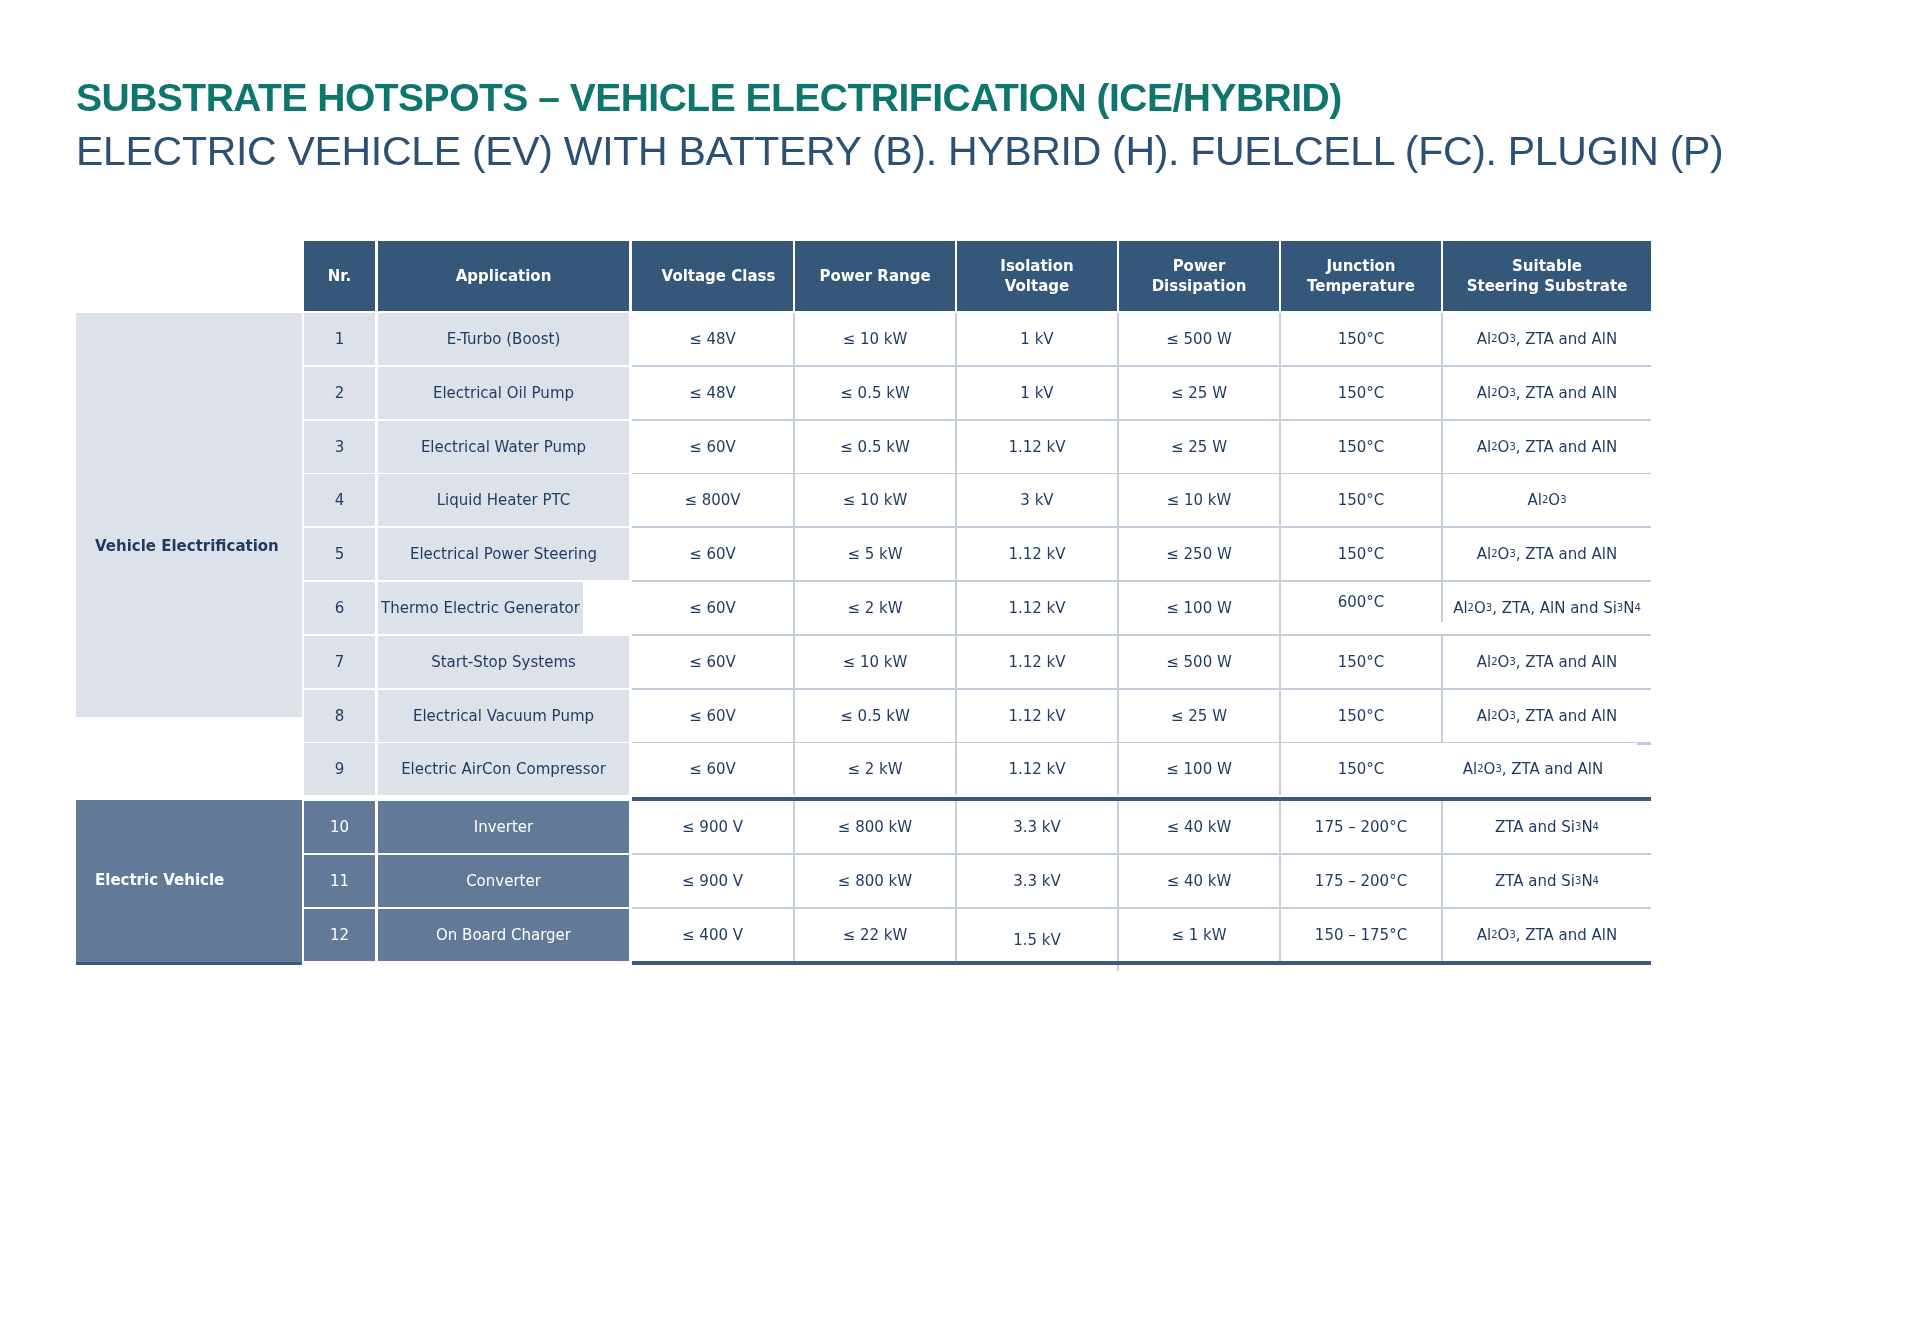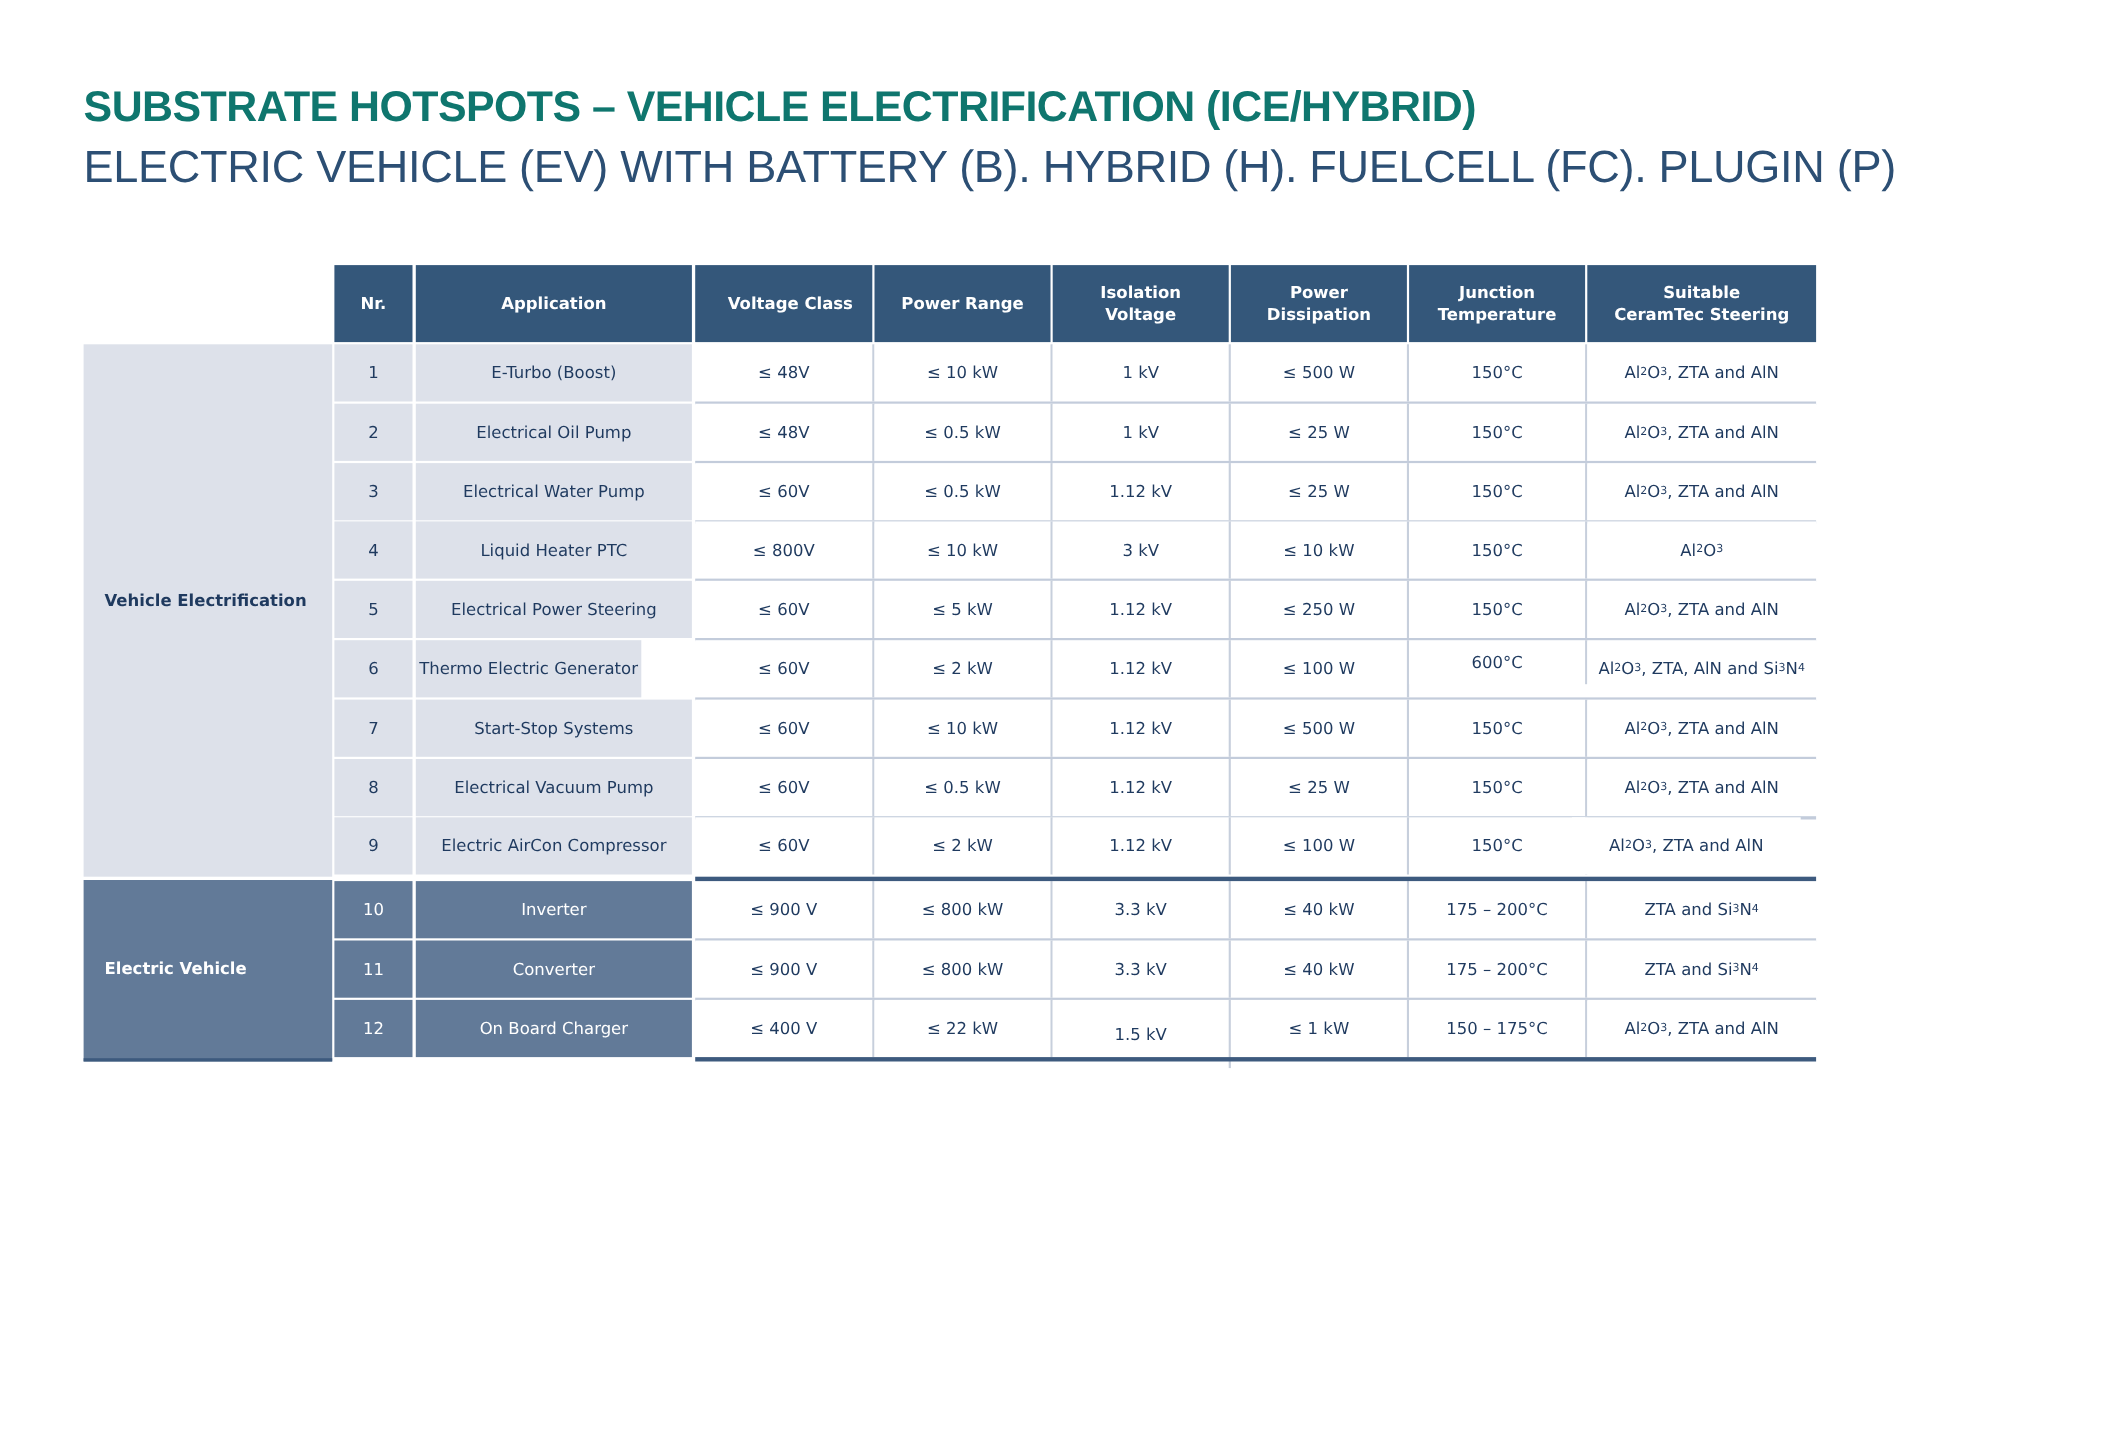--- a/index.html
+++ b/index.html
@@ -52,22 +52,22 @@
     <div class="abs hdr" style="left: 378px; top: 241px; width: 251px; height: 70px; white-space: pre-line;">Application</div>
     <div class="abs hdr" style="left: 632px; top: 241px; width: 161px; height: 70px; white-space: pre-line; padding-left: 12px;">Voltage Class</div>
     <div class="abs hdr" style="left: 795px; top: 241px; width: 160px; height: 70px; white-space: pre-line;">Power Range</div>
     <div class="abs hdr" style="left: 957px; top: 241px; width: 160px; height: 70px; white-space: pre-line;">Isolation
 Voltage</div>
     <div class="abs hdr" style="left: 1119px; top: 241px; width: 160px; height: 70px; white-space: pre-line;">Power
 Dissipation</div>
     <div class="abs hdr" style="left: 1281px; top: 241px; width: 160px; height: 70px; white-space: pre-line;">Junction
 Temperature</div>
     <div class="abs hdr" style="left: 1443px; top: 241px; width: 208px; height: 70px; white-space: pre-line;">Suitable
-CeramTec Steering</div>
-    <div class="abs grp-light" style="left: 76px; top: 313px; width: 226px; height: 484px;">
+Steering Substrate</div>
+    <div class="abs grp-light" style="left: 76px; top: 313px; width: 226px; height: 404px;">
       <span class="grp-label" style="color: rgb(31, 58, 95); top: 224px;">Vehicle Electrification</span>
     </div>
     <div class="abs grp-dark" style="left: 76px; top: 800px; width: 226px; height: 165px;">
       <span class="grp-label" style="color: rgb(255, 255, 255); top: 71px;">Electric Vehicle</span>
     </div>
     <div class="abs cell c-light" style="left: 304px; top: 313px; width: 71px; height: 52px;">1</div>
     <div class="abs cell c-light" style="left: 378px; top: 313px; width: 251px; height: 52px;">E-Turbo (Boost)</div>
     <div class="abs cell c-white" style="left: 632px; top: 313px; width: 163px; height: 52px;">≤ 48V</div>
     <div class="abs cell c-white" style="left: 795px; top: 313px; width: 162px; height: 52px;">≤ 10 kW</div>
     <div class="abs cell c-white" style="left: 957px; top: 313px; width: 162px; height: 52px;">1 kV</div>

